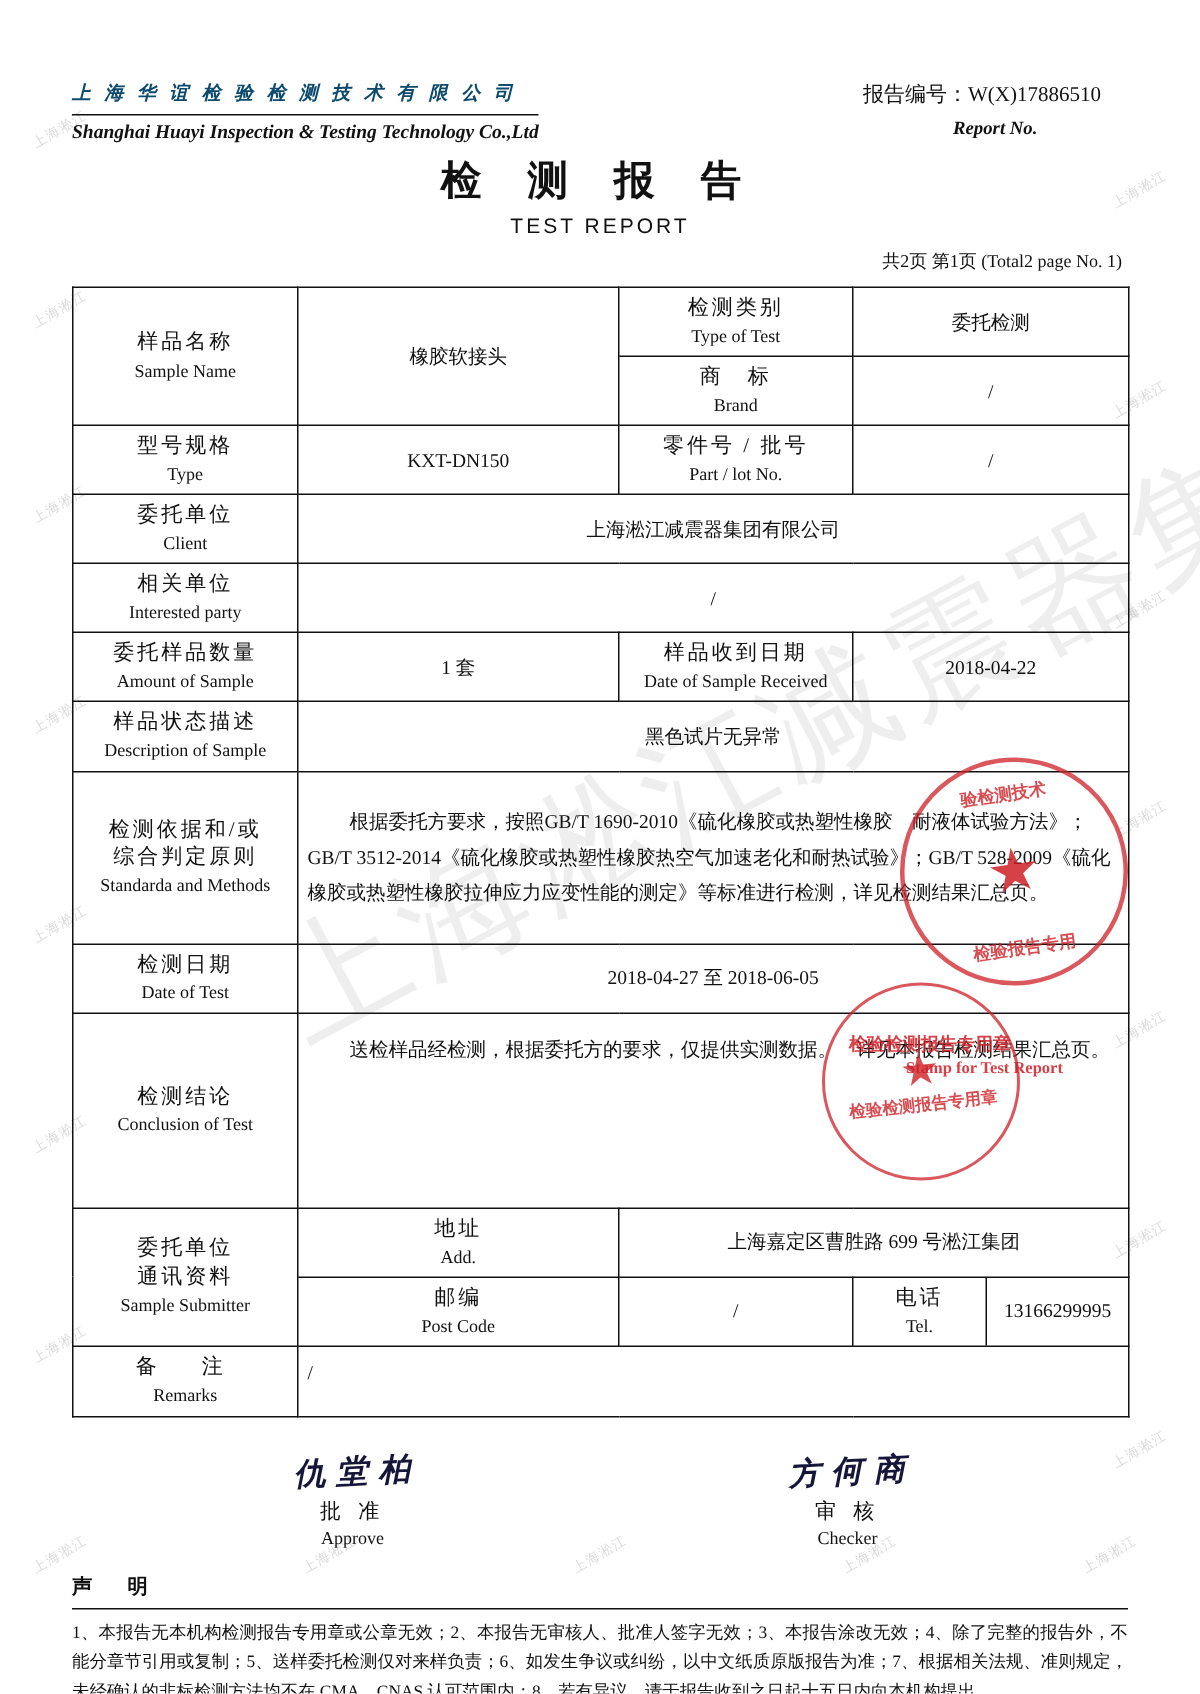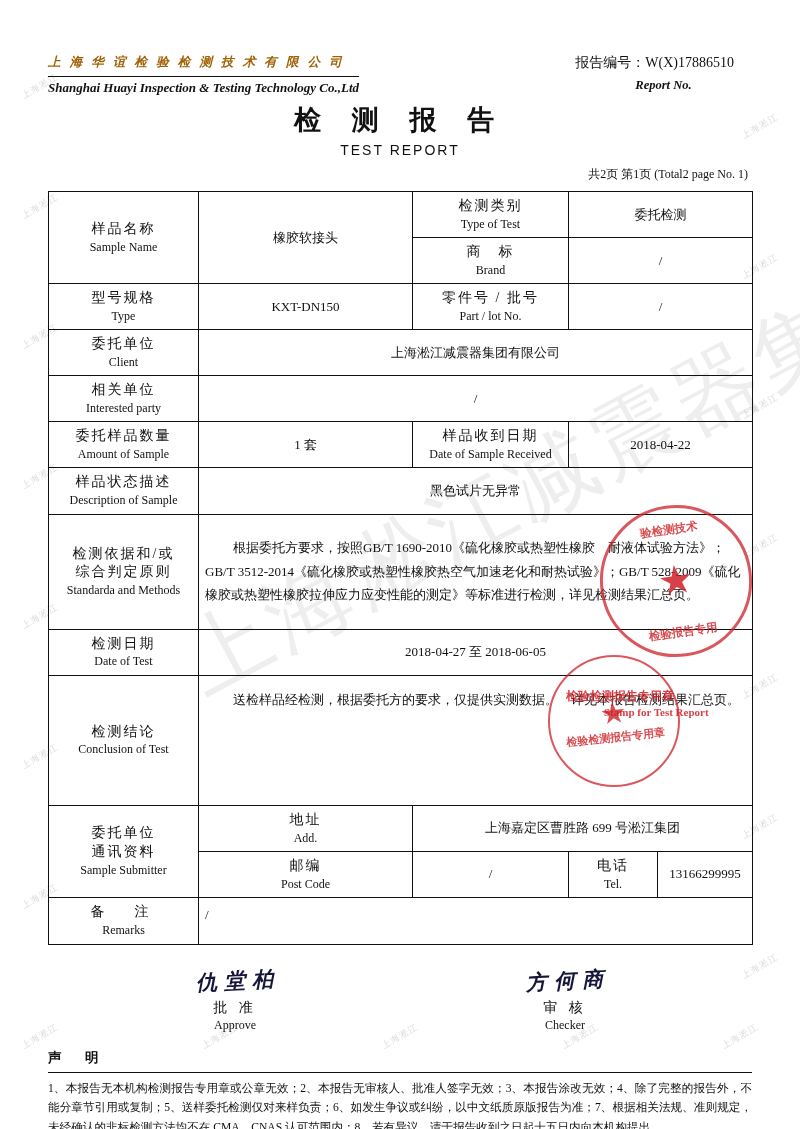--- a/index.html
+++ b/index.html
@@ -62,21 +62,21 @@
   }
   .company {
     padding-top: 2px;
   }
   .company-cn {
     font-size: 12.5px;
     font-family: "Liberation Serif", serif;
     font-style: italic;
     font-weight: bold;
     letter-spacing: 3px;
-    color: #a16207;
+    color: #0c4a6e;
     white-space: nowrap;
   }
   .company-en {
     font-size: 13px;
     font-family: "Liberation Serif", serif;
     font-style: italic;
     font-weight: bold;
     margin-top: 5px;
     border-top: 1.5px solid #111;
     padding-top: 3px;

